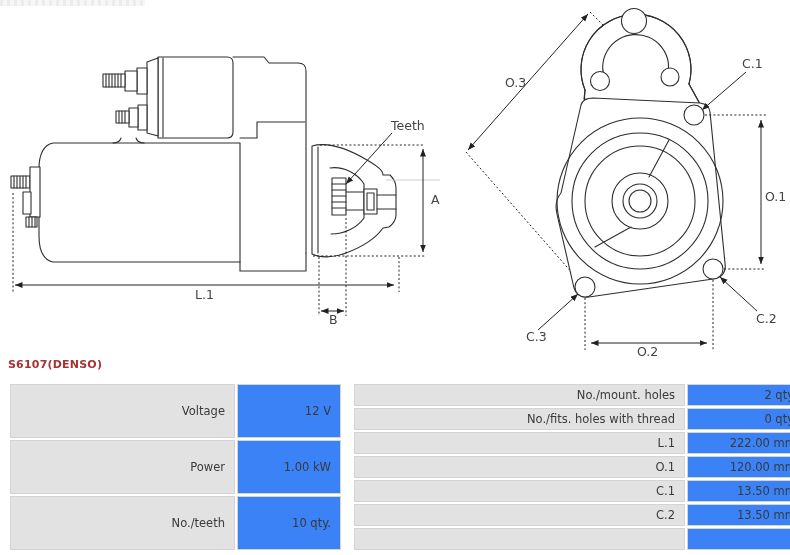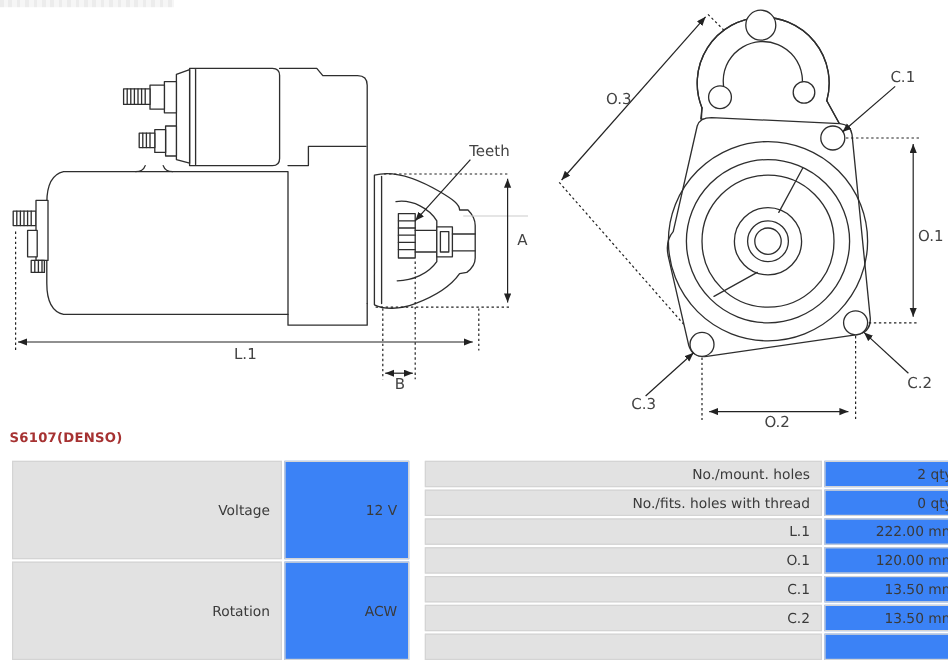--- a/index.html
+++ b/index.html
@@ -186,22 +186,26 @@
 <div id="title">S6107(DENSO)</div>
 
 <div id="tables">
   <table class="spec" id="tbl-left">
     <tbody>
       <tr>
         <td class="lbl">Voltage</td>
         <td class="val">12 V</td>
       </tr>
       <tr>
-        <td class="lbl">Rotation</td>
-        <td class="val">ACW</td>
+        <td class="lbl">Power</td>
+        <td class="val">1.00 kW</td>
+      </tr>
+      <tr>
+        <td class="lbl">No./teeth</td>
+        <td class="val">10 qty.</td>
       </tr>
     </tbody>
   </table>
 
   <table class="spec" id="tbl-right">
     <tbody>
       <tr>
         <td class="lbl">No./mount. holes</td>
         <td class="val">2 qty.</td>
       </tr>

